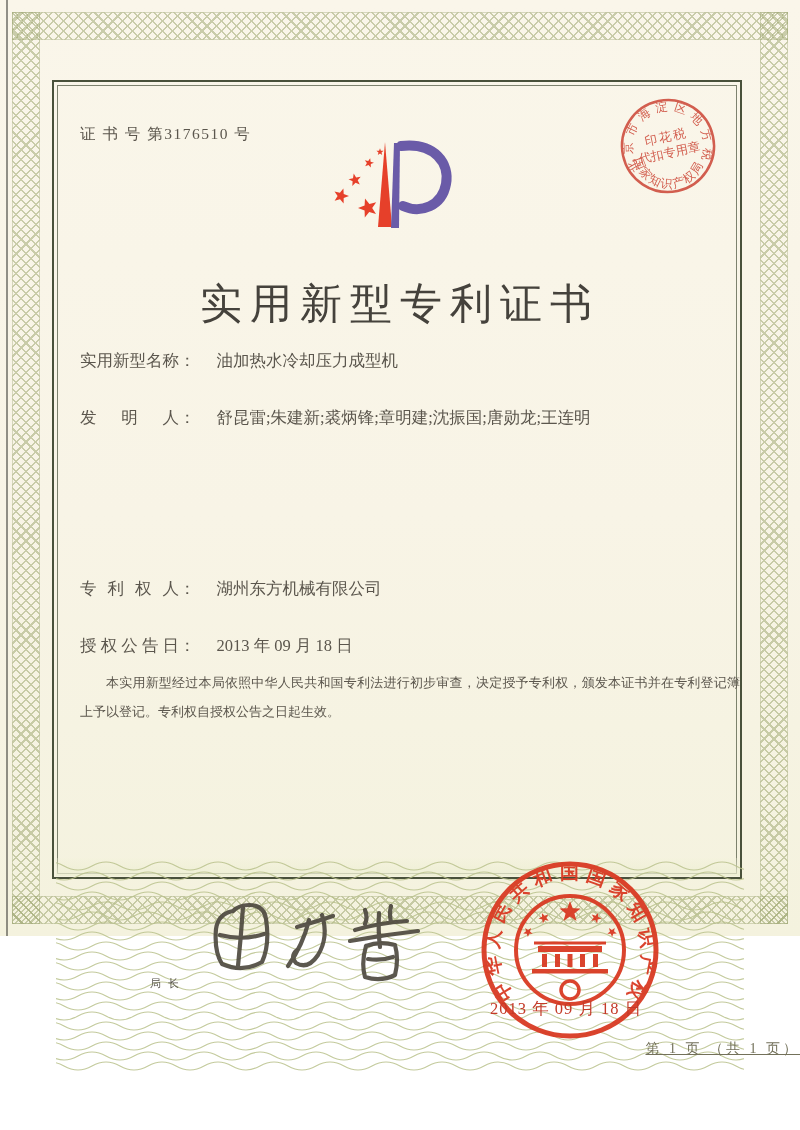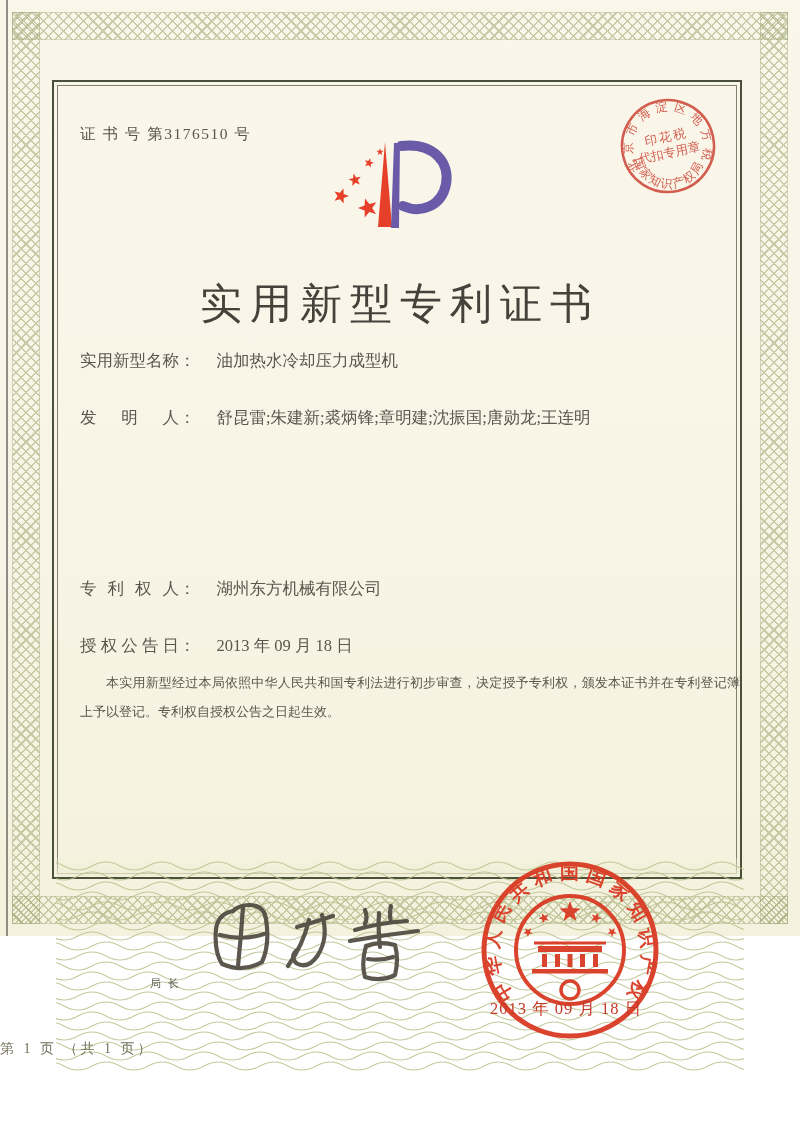--- a/index.html
+++ b/index.html
@@ -49,22 +49,22 @@
 
   .signer{position:absolute;left:150px;top:948px;font-size:11px;letter-spacing:7px;color:#57534b;margin-top:28px;}
   #signature{position:absolute;left:205px;top:893px;}
   .sr{position:absolute;width:0;height:0;overflow:hidden;}
 
   #logo{position:absolute;left:323px;top:134px;}
   #tax-stamp{position:absolute;left:603px;top:81px;transform:rotate(-12deg);opacity:.88;}
   #big-seal{position:absolute;left:470px;top:850px;opacity:.95;}
   .seal-date{position:absolute;left:490px;top:998px;font-size:16.5px;letter-spacing:1px;
              color:#c43a28;white-space:pre;}
-  .footer{position:absolute;left:0;right:0;top:1040px;text-align:left;font-size:14px;
-          letter-spacing:3px;color:#73715a;}
+  .footer{position:absolute;left:8px;right:0;top:1040px;text-align:right;font-size:14px;
+          letter-spacing:3px;color:#73715a;text-decoration:underline;}
 </style>
 </head>
 <body>
 
 <div class="page">
 
   <div class="scan-line"></div>
   <div class="orn t"></div>
   <div class="orn b"></div>
   <div class="orn l"></div>

